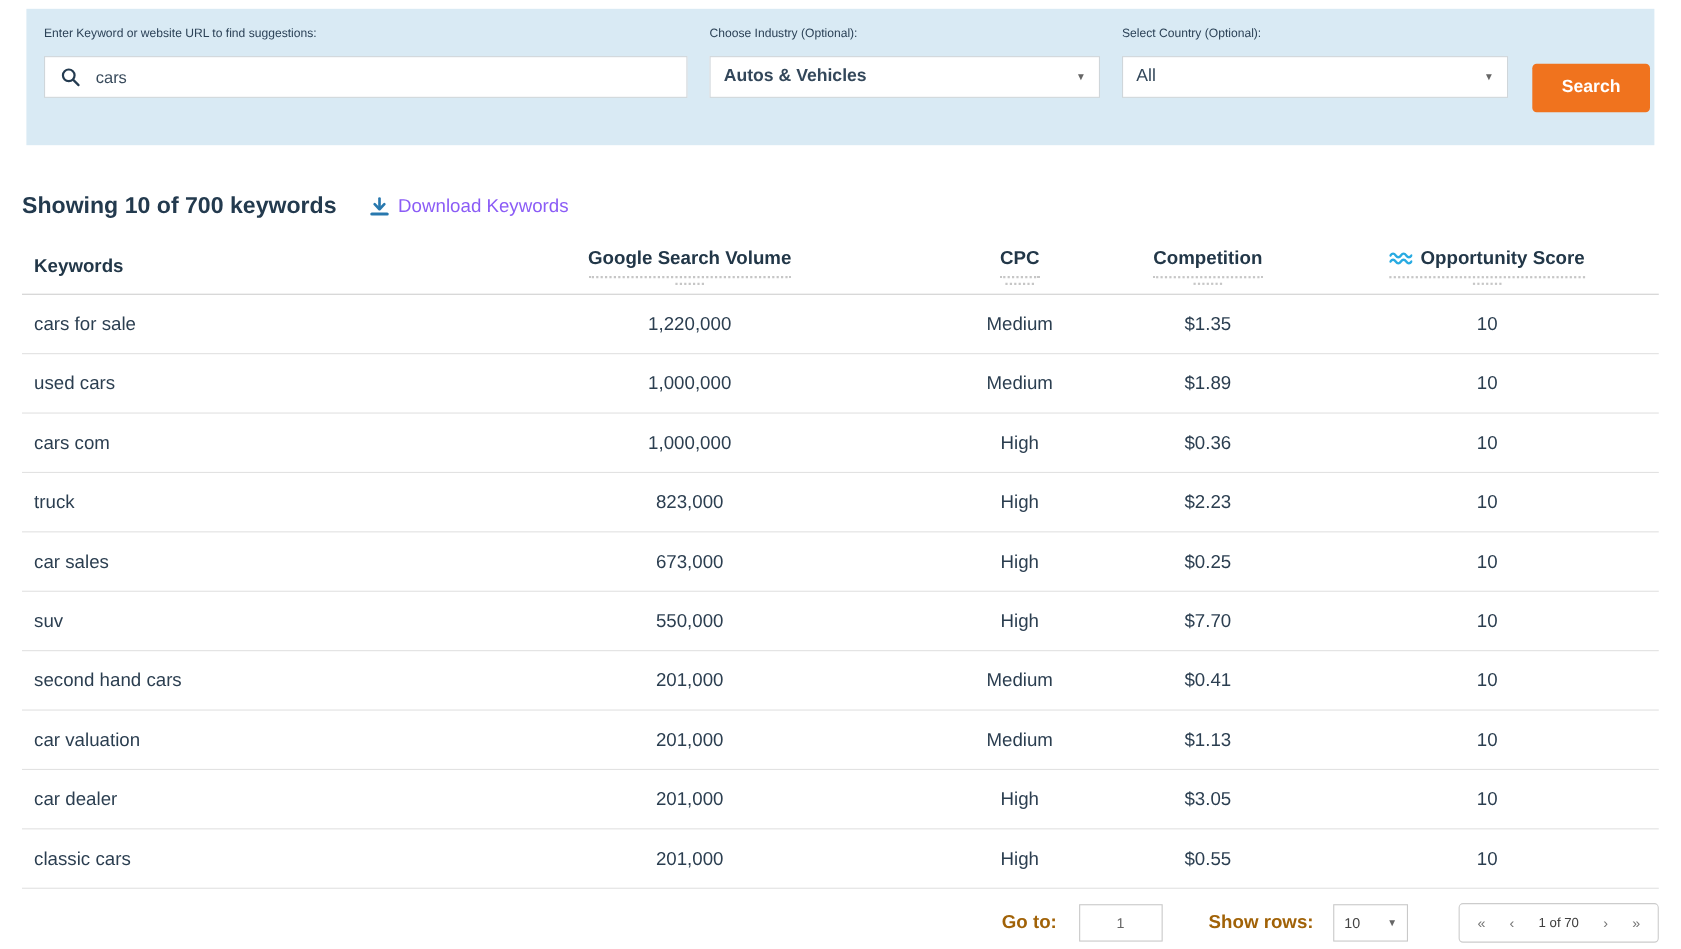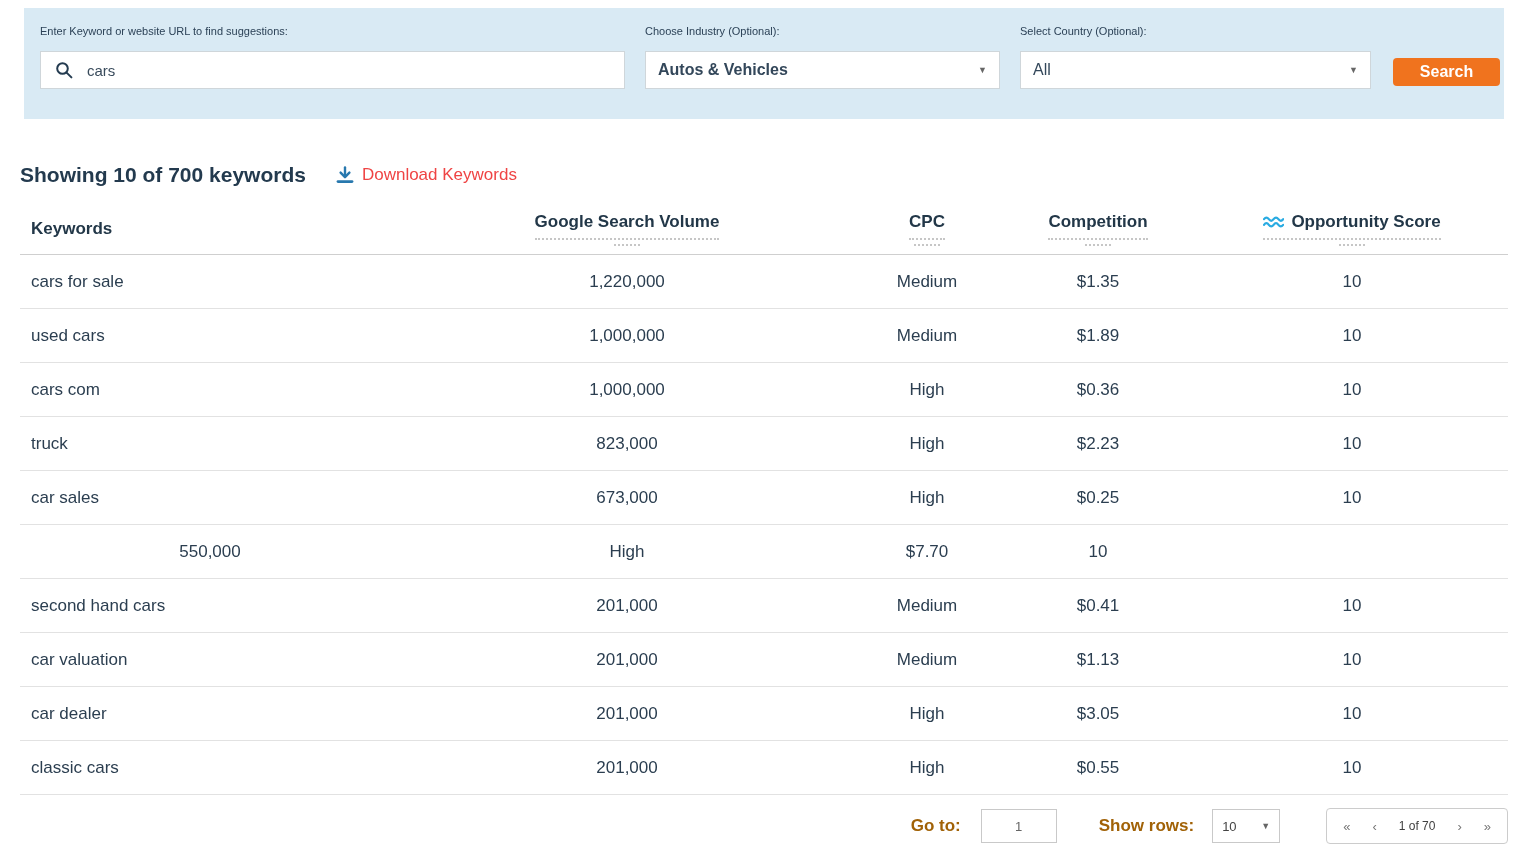--- a/index.html
+++ b/index.html
@@ -53,40 +53,40 @@
     display: flex; align-items: center; justify-content: space-between;
     padding: 0 12px;
     font-size: 16px; color: #33475a;
     cursor: pointer;
   }
   .select-box.industry { width: 355px; font-weight: bold; }
   .select-box.country  { width: 351px; }
   .caret { font-size: 9px; color: #666; line-height: 1; }
   .button-group { margin-top: 33px; margin-left: 2px; }
   .search-btn {
-    width: 107px; height: 28px;
+    width: 107px; height: 44px;
     background: #f0731e;
     color: #fff;
     border: none; border-radius: 4px;
     font-family: "Liberation Sans", sans-serif;
     font-size: 16px; font-weight: bold;
     cursor: pointer;
   }
 
   
   .results-header {
     margin: 44px 20px 0 20px;
     display: flex; align-items: center; gap: 30px;
   }
   .summary {
     font-size: 21px; font-weight: bold; color: #233a4e;
   }
   .download {
     display: inline-flex; align-items: center; gap: 8px;
-    color: #ef4444; font-size: 17px;
+    color: #8b5cf6; font-size: 17px;
     text-decoration: none; cursor: pointer;
   }
 
   
   .table { margin: 16px 20px 0 20px; width: 1488px; }
   .thead, .tr {
     display: grid;
     grid-template-columns: 380px 454px 146px 196px 312px;
   }
   .thead {
@@ -288,20 +288,21 @@
 
   <div class="tr">
     <div class="td td-keyword">car sales</div>
     <div class="td td-center">673,000</div>
     <div class="td td-center">High</div>
     <div class="td td-center">$0.25</div>
     <div class="td td-center">10</div>
   </div>
 
   <div class="tr">
+    <div class="td td-keyword">suv</div>
     <div class="td td-center">550,000</div>
     <div class="td td-center">High</div>
     <div class="td td-center">$7.70</div>
     <div class="td td-center">10</div>
   </div>
 
   <div class="tr">
     <div class="td td-keyword">second hand cars</div>
     <div class="td td-center">201,000</div>
     <div class="td td-center">Medium</div>

